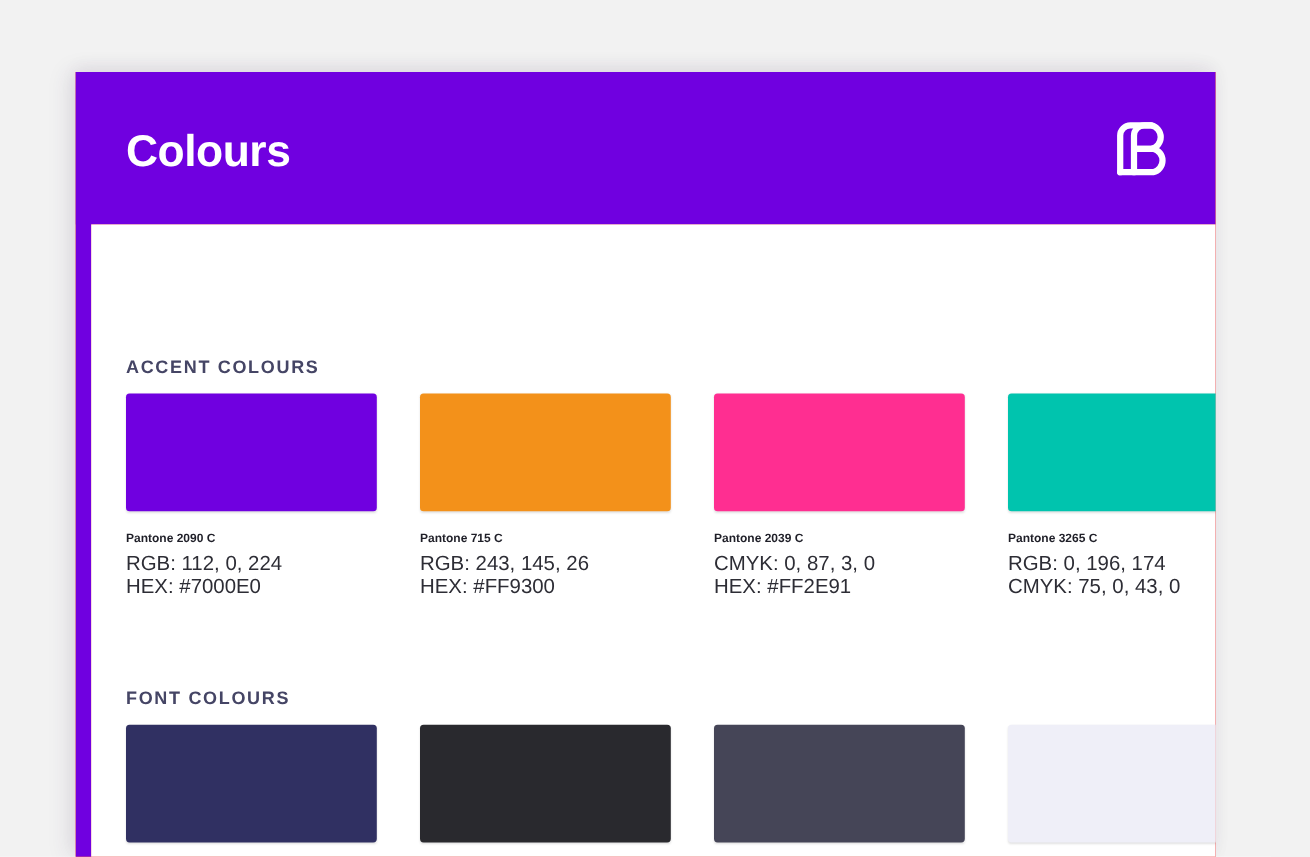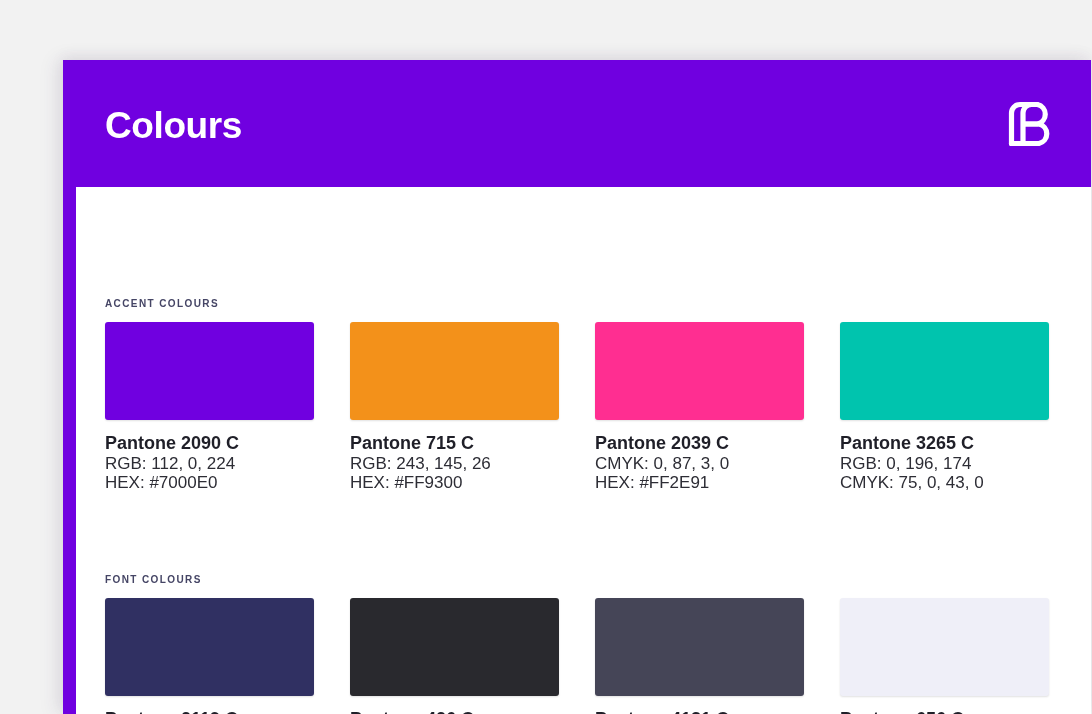--- a/index.html
+++ b/index.html
@@ -12,21 +12,21 @@
     background: #f2f2f2;
     font-family: "Liberation Sans", sans-serif;
     overflow: hidden;
   }
 
   
   #page-sheet {
     position: absolute;
     left: 63px;
     top: 60px;
-    width: 1028px;
+    width: 950px;
     height: 654px;
     background: #ef4444;
     box-shadow: -6px 0 18px rgba(60, 40, 90, 0.10),
                  0 -4px 14px rgba(60, 40, 90, 0.06);
     overflow: hidden;
   }
 
   
   #left-stripe {
     position: absolute;
@@ -76,21 +76,21 @@
 
   .section {
     position: absolute;
     left: 29px;
     right: 29px;
   }
   #section-accent { top: 111px; }
   #section-font   { top: 387px; }
 
   .section-label {
-    font-size: 10px;
+    font-size: 15px;
     font-weight: bold;
     letter-spacing: 1.4px;
     color: #454565;
     text-transform: uppercase;
     margin: 0 0 13px 0;
   }
 
   .swatch-grid {
     display: flex;
     gap: 36px;
@@ -102,21 +102,21 @@
   .swatch-chip {
     width: 100%;
     height: 98px;
     border-radius: 3px;
     box-shadow: 0 1px 2px rgba(0,0,0,0.12);
   }
   .swatch-meta {
     margin-top: 14px;
   }
   .swatch-name {
-    font-size: 18px;
+    font-size: 10px;
     font-weight: bold;
     color: #1f1f28;
     line-height: 19.5px;
     white-space: nowrap;
   }
   .swatch-line {
     font-size: 17px;
     font-weight: normal;
     color: #2d2d35;
     line-height: 19.5px;

